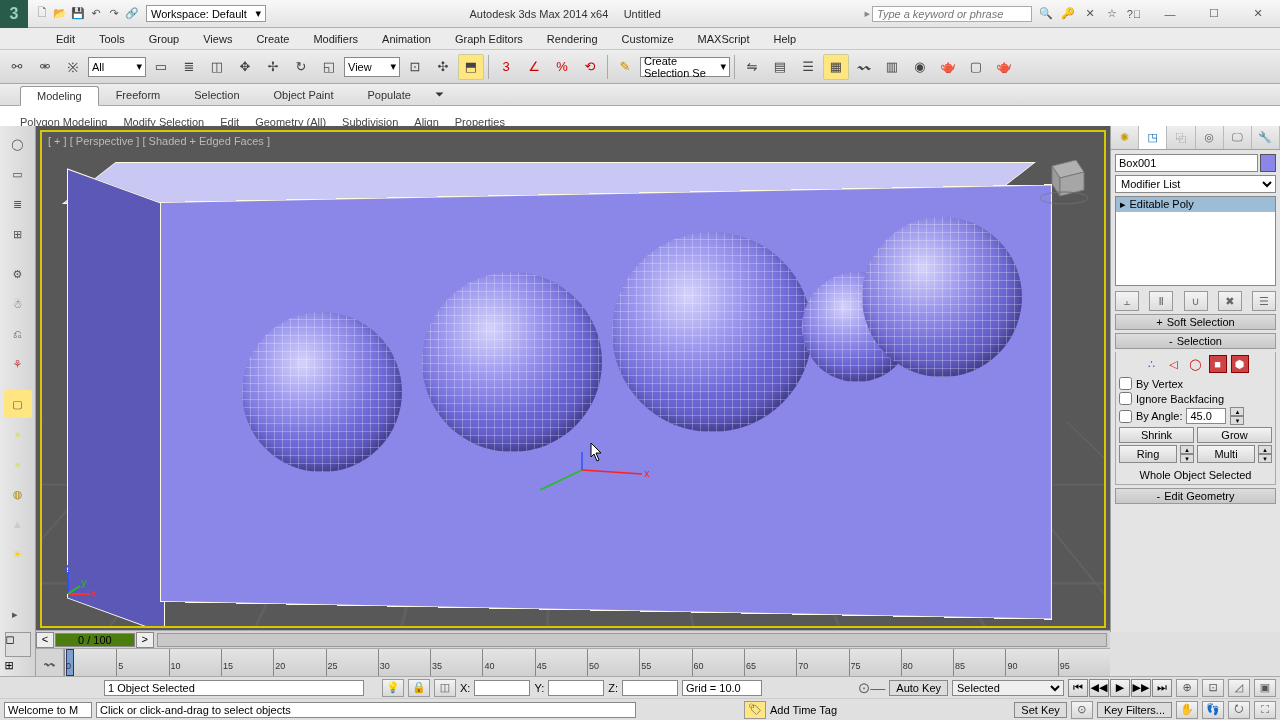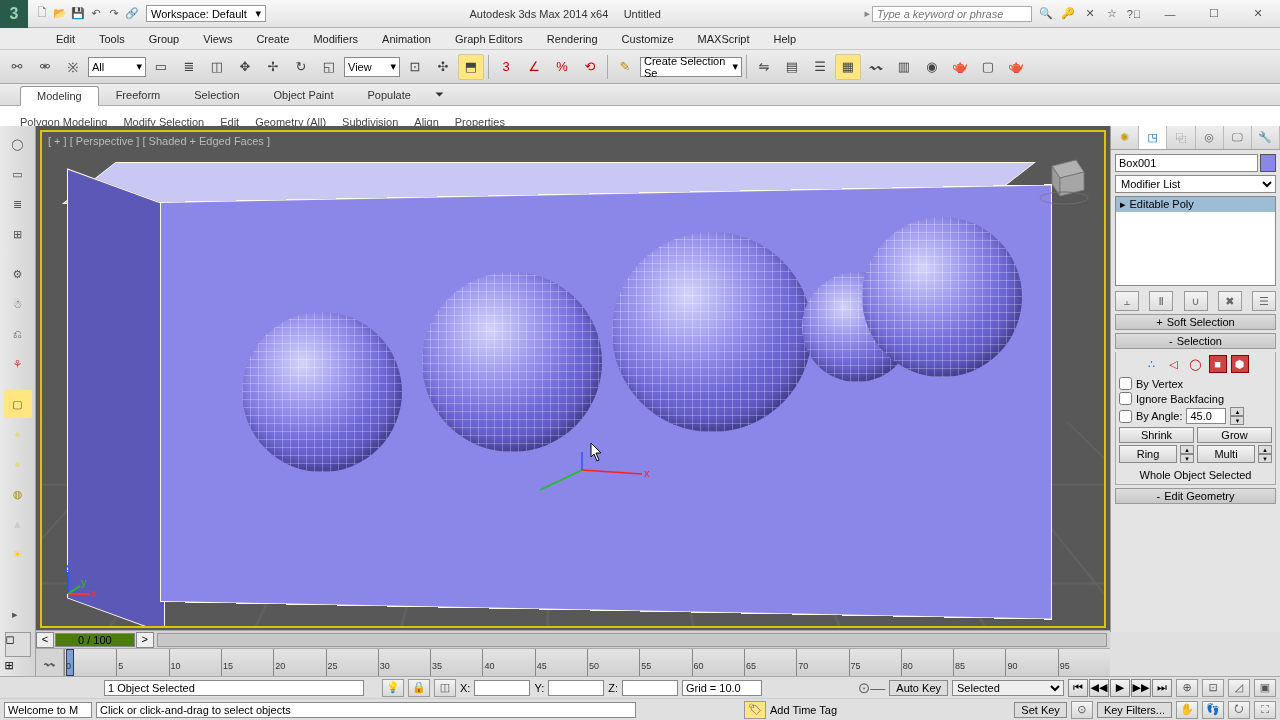--- a/index.html
+++ b/index.html
@@ -184,21 +184,21 @@
   <div class="btn">⊡</div>
   <div class="btn">✣</div>
   <div class="btn" style="background:#ffe680;border-color:#cc9">⬒</div>
   <div class="sep"></div>
   <div class="btn" style="color:#c00">3</div>
   <div class="btn" style="color:#c00">∠</div>
   <div class="btn" style="color:#c00">%</div>
   <div class="btn" style="color:#c00">⟲</div>
   <div class="sep"></div>
   <div class="btn" style="color:#c80">✎</div>
-  <div class="combo" style="width:102px">
+  <div class="combo" style="width:90px">
       <span>Create Selection Se</span>
       <span>▾</span>
     </div>
   <div class="sep"></div>
   <div class="btn">⇋</div>
   <div class="btn">▤</div>
   <div class="btn">☰</div>
   <div class="btn" style="background:#ffe680;border-color:#cc9">▦</div>
   <div class="btn">〰</div>
   <div class="btn">▥</div>

